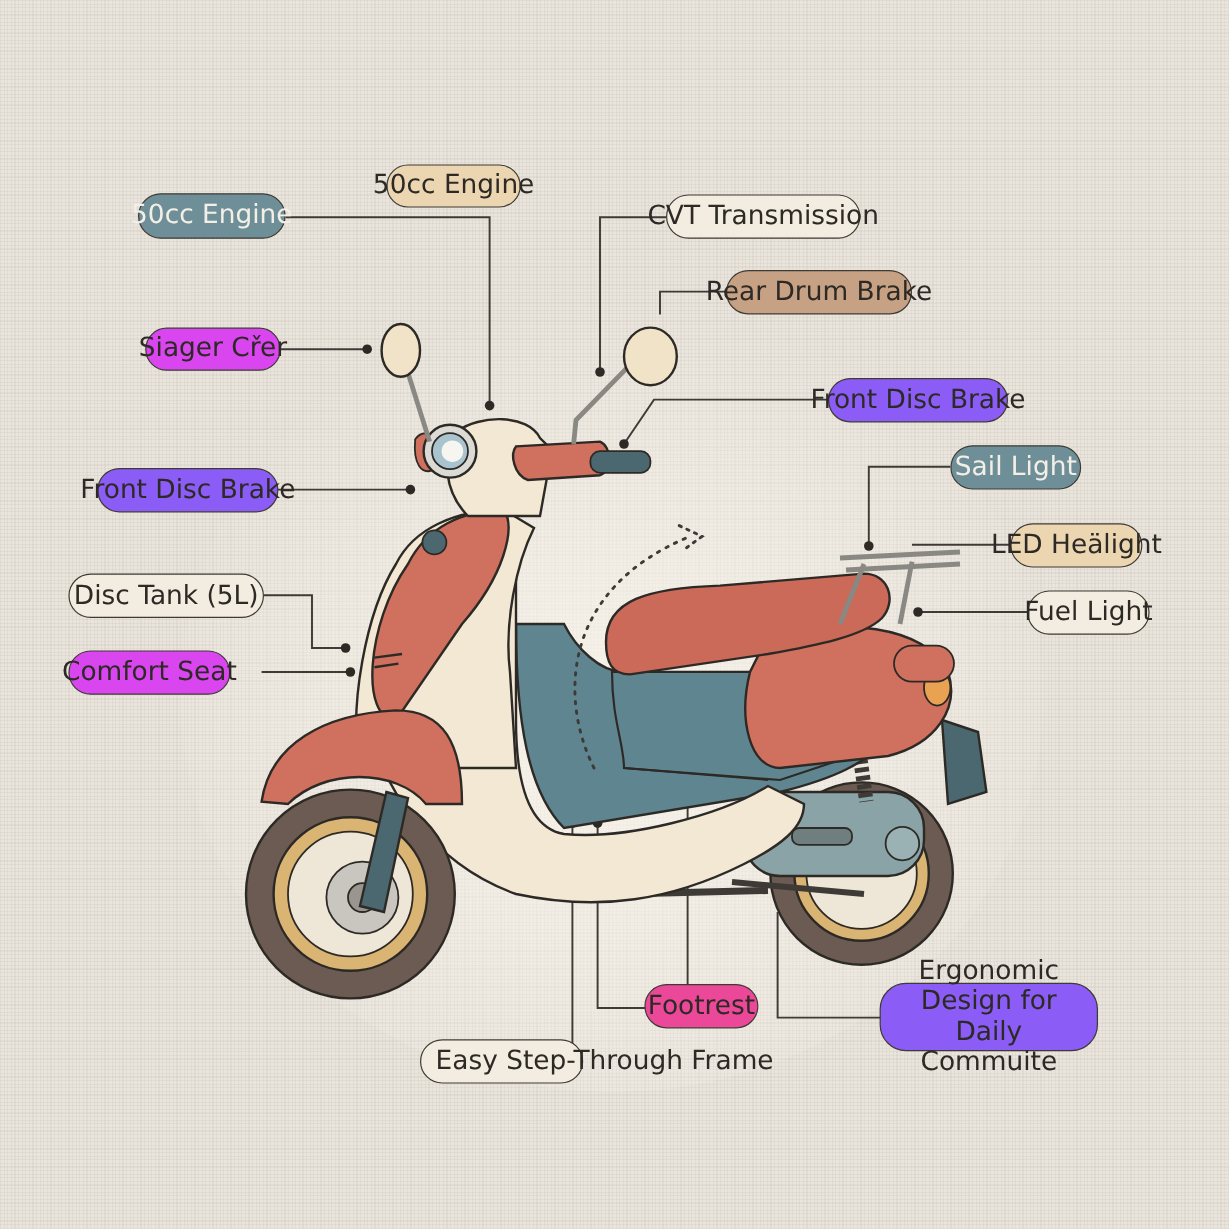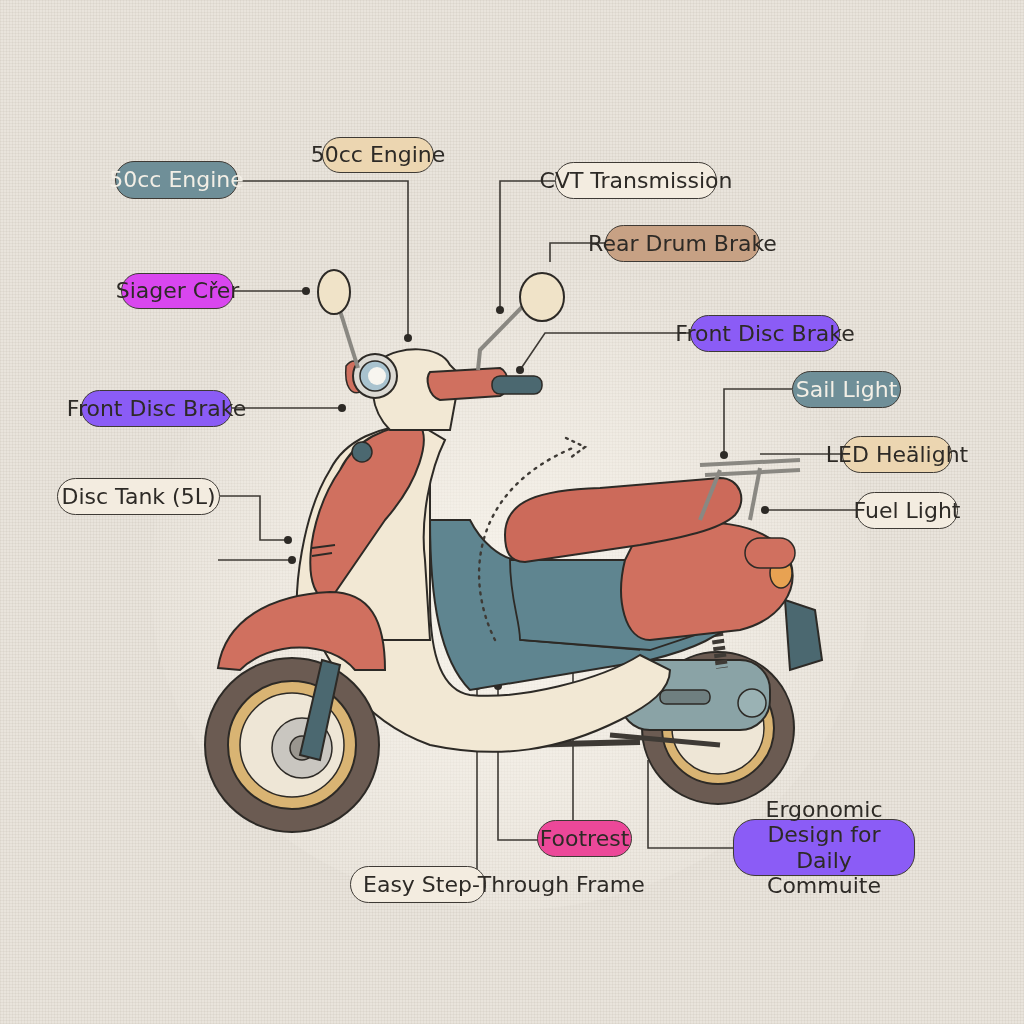--- a/index.html
+++ b/index.html
@@ -148,17 +148,18 @@
 <div class="pill tan" style="left:322px;top:137px;width:112px;height:36px;">50cc Engine</div>
 <div class="pill brown" style="left:605px;top:225px;width:155px;height:37px;">Rear Drum Brake</div>
 <div class="pill cream" style="left:555px;top:162px;width:162px;height:37px;">CVT Transmission</div>
 <div class="pill red" style="left:121px;top:273px;width:113px;height:36px;">Siager Cřer</div>
 <div class="pill gold" style="left:690px;top:315px;width:150px;height:37px;">Front Disc Brake</div>
 <div class="pill blue" style="left:792px;top:371px;width:109px;height:37px;">Sail Light</div>
 <div class="pill gold" style="left:81px;top:390px;width:151px;height:37px;">Front Disc Brake</div>
 <div class="pill tan" style="left:842px;top:436px;width:110px;height:37px;">LED Heälight</div>
 <div class="pill cream" style="left:57px;top:478px;width:163px;height:37px;">Disc Tank (5L)</div>
 <div class="pill cream" style="left:856px;top:492px;width:102px;height:37px;">Fuel Light</div>
+<div class="pill red" style="left:57px;top:542px;width:135px;height:37px;">Comfort Seat</div>
 <div class="pill blue-dark" style="left:537px;top:820px;width:95px;height:37px;">Footrest</div>
 <div class="pill gold two" style="left:733px;top:819px;width:182px;height:57px;">Ergonomic Design for Daily Commuite</div>
 <div class="pill cream" style="left:350px;top:866px;width:136px;height:37px;justify-content:flex-start;overflow:visible;">Easy Step-Through Frame</div>
 
 </div>
 
 </body></html>

